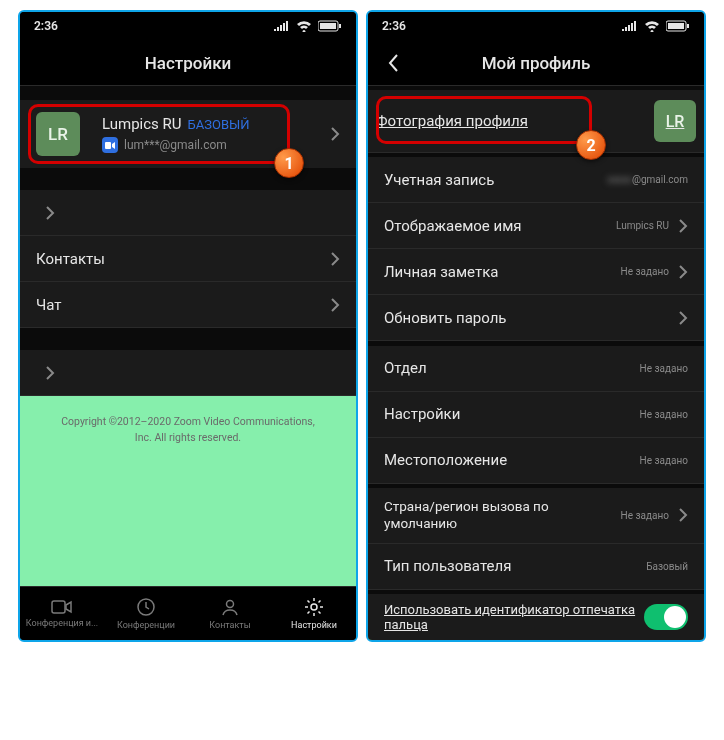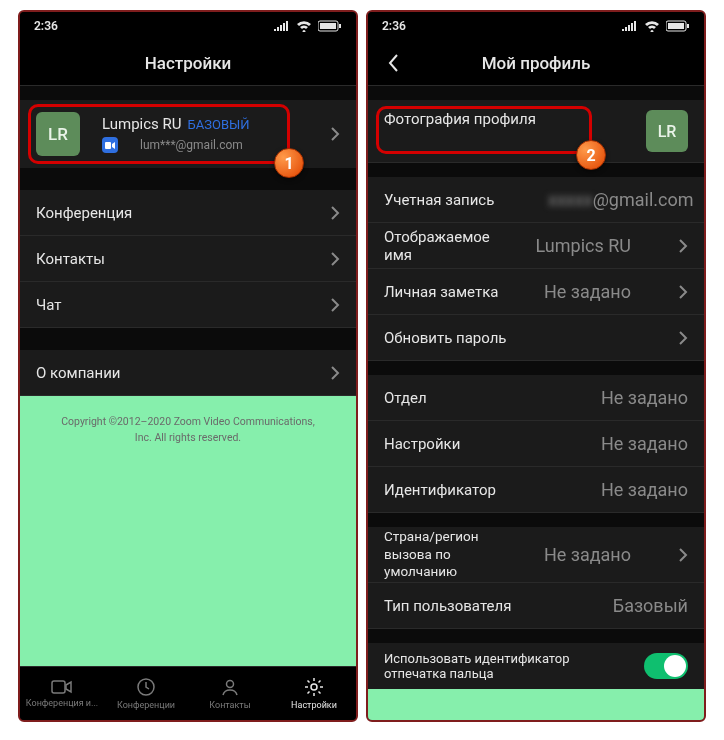--- a/index.html
+++ b/index.html
@@ -6,23 +6,23 @@
   body {
     background: #fff;
     font-family: -apple-system, "Segoe UI", Roboto, Arial, sans-serif;
     width: 724px; height: 740px;
     display: flex; gap: 8px;
     padding: 10px 12px;
     justify-content: center;
     align-items: flex-start;
   }
   .phone {
-    width: 340px; height: 712px;
+    width: 340px; height: 632px;
     background: #131313;
-    border: 2px solid #7f1d1d; border-radius: 6px;
+    border: 2px solid #0ea5e9; border-radius: 6px;
     display: flex; flex-direction: column;
     overflow: hidden; color: #e6e6e6;
     position: relative;
   }
   .statusbar {
     height: 28px; display: flex; align-items: center;
     padding: 0 14px; font-size: 12px; font-weight: 600;
     background: #000;
   }
   .statusbar .sp { flex: 1; }
@@ -39,40 +39,39 @@
   }
   .content { flex: 1; background: #86efac; overflow: hidden; display: flex; flex-direction: column; }
   .sep { height: 22px; background: #0b0b0b; }
   .sep-sm { height: 14px; background: #0b0b0b; }
   .row {
     display: flex; align-items: center;
     padding: 0 16px; min-height: 46px;
     background: #1b1b1b;
     border-bottom: 1px solid #2a2a2a;
     font-size: 15px;
-    gap: 38px;
   }
   .row:last-child { border-bottom: none; }
   .row .label { flex: 1; color: #e6e6e6; }
-  .row .value { color: #8a8a8a; font-size: 18px; max-width: 140px; text-align: right; white-space: normal; }
+  .row .value { color: #8a8a8a; font-size: 10px; max-width: 140px; text-align: right; white-space: normal; }
   .row .chev { margin-left: 10px; flex-shrink: 0; }
   .profile-row {
     display: flex; align-items: center; padding: 12px 16px;
     background: #1b1b1b; position: relative;
   }
   .avatar {
     width: 44px; height: 44px; border-radius: 6px;
     background: #5d8c5a; display: flex; align-items: center; justify-content: center;
     color: #e9f3e8; font-size: 17px; font-weight: 500;
   }
   .avatar.small { width: 42px; height: 42px; border-radius: 6px; font-size: 16px; }
   .profile-info { margin-left: 22px; flex: 1; display: flex; flex-direction: column; gap: 4px; }
   .profile-name { font-size: 15px; color: #e6e6e6; }
   .profile-badge { color: #2f6fe0; font-size: 13px; margin-left: 6px; }
-  .profile-sub { display: flex; align-items: center; gap: 22px; color: #8a8a8a; font-size: 12px; }
+  .profile-sub { display: flex; align-items: center; gap: 6px; color: #8a8a8a; font-size: 12px; }
   .cam-icon {
     width: 16px; height: 16px; border-radius: 4px; background: #2f6fe0;
     display: flex; align-items: center; justify-content: center;
   }
   .copyright {
     color: #6a6a6a; font-size: 10.5px; text-align: center;
     padding: 18px 40px; line-height: 1.5;
   }
   .bottom-nav {
     height: 54px; background: #000; display: flex;
@@ -91,23 +90,24 @@
   .marker {
     position: absolute; width: 30px; height: 30px; border-radius: 50%;
     background: radial-gradient(circle at 30% 30%, #ff9a4a, #e04400);
     border: 1px solid #a83000;
     display: flex; align-items: center; justify-content: center;
     color: #fff; font-weight: bold; font-size: 16px;
     box-shadow: 0 2px 4px rgba(0,0,0,.5);
     z-index: 6;
   }
   .photo-row {
-    display: flex; align-items: flex-start; padding: 10px 16px;
+    display: flex; align-items: center; padding: 10px 8px;
     background: #1b1b1b; border-bottom: 1px solid #2a2a2a;
     position: relative;
+    text-decoration: underline;
   }
   .photo-row .label { flex: 1; font-size: 15px; }
   .multi-label { font-size: 13.5px; line-height: 1.3; }
   .row.tall { min-height: 56px; }
   .toggle {
     width: 44px; height: 26px; border-radius: 13px; background: #0fbf6f;
     position: relative; flex-shrink: 0;
   }
   .toggle::after {
     content: ""; position: absolute; width: 22px; height: 22px; border-radius: 50%;
@@ -163,21 +163,20 @@
             <path d="M1 1l6 6-6 6" stroke="#8a8a8a" stroke-width="2" fill="none"></path>
           </svg>
       </span>
       <div class="highlight" style="left:8px; top:4px; width:262px; height:60px;"></div>
       <div class="marker" style="left:254px; top:48px;">
           <span>1</span>
         </div>
     </div>
     <div class="sep"></div>
     <div class="row">
-      <span class="label">Конференция</span>
       <span class="chev">
           <svg width="9" height="14" viewBox="0 0 9 14">
             <path d="M1 1l6 6-6 6" stroke="#8a8a8a" stroke-width="2" fill="none"></path>
           </svg>
         </span>
     </div>
     <div class="row">
       <span class="label">Контакты</span>
       <span class="chev">
           <svg width="9" height="14" viewBox="0 0 9 14">
@@ -188,21 +187,20 @@
     <div class="row">
       <span class="label">Чат</span>
       <span class="chev">
           <svg width="9" height="14" viewBox="0 0 9 14">
             <path d="M1 1l6 6-6 6" stroke="#8a8a8a" stroke-width="2" fill="none"></path>
           </svg>
         </span>
     </div>
     <div class="sep"></div>
     <div class="row">
-      <span class="label">О компании</span>
       <span class="chev">
           <svg width="9" height="14" viewBox="0 0 9 14">
             <path d="M1 1l6 6-6 6" stroke="#8a8a8a" stroke-width="2" fill="none"></path>
           </svg>
         </span>
     </div>
     <div class="copyright">Copyright ©2012–2020 Zoom Video Communications, Inc. All rights reserved.</div>
     <div style="flex:1"></div>
   </div>
   <div class="bottom-nav">
@@ -307,36 +305,36 @@
     <div class="sep-sm"></div>
     <div class="row">
       <span class="label">Отдел</span>
       <span class="value">Не задано</span>
     </div>
     <div class="row">
       <span class="label">Настройки</span>
       <span class="value">Не задано</span>
     </div>
     <div class="row">
-      <span class="label">Идентификатор</span>
+      <span class="label">Местоположение</span>
       <span class="value">Не задано</span>
     </div>
     <div class="sep-sm"></div>
     <div class="row tall">
       <span class="label multi-label">Страна/регион вызова по умолчанию</span>
       <span class="value">Не задано</span>
       <span class="chev">
           <svg width="9" height="14" viewBox="0 0 9 14">
             <path d="M1 1l6 6-6 6" stroke="#8a8a8a" stroke-width="2" fill="none"></path>
           </svg>
         </span>
     </div>
     <div class="row">
       <span class="label">Тип пользователя</span>
       <span class="value">Базовый</span>
     </div>
     <div class="sep-sm"></div>
     <div class="row">
-      <span class="label" style="font-size:13px;">Использовать идентификатор отпечатка пальца</span>
+      <span class="label" style="font-size:13px;text-decoration:underline;">Использовать идентификатор отпечатка пальца</span>
       <div class="toggle"></div>
     </div>
   </div>
 </div>
 
 </body></html>

